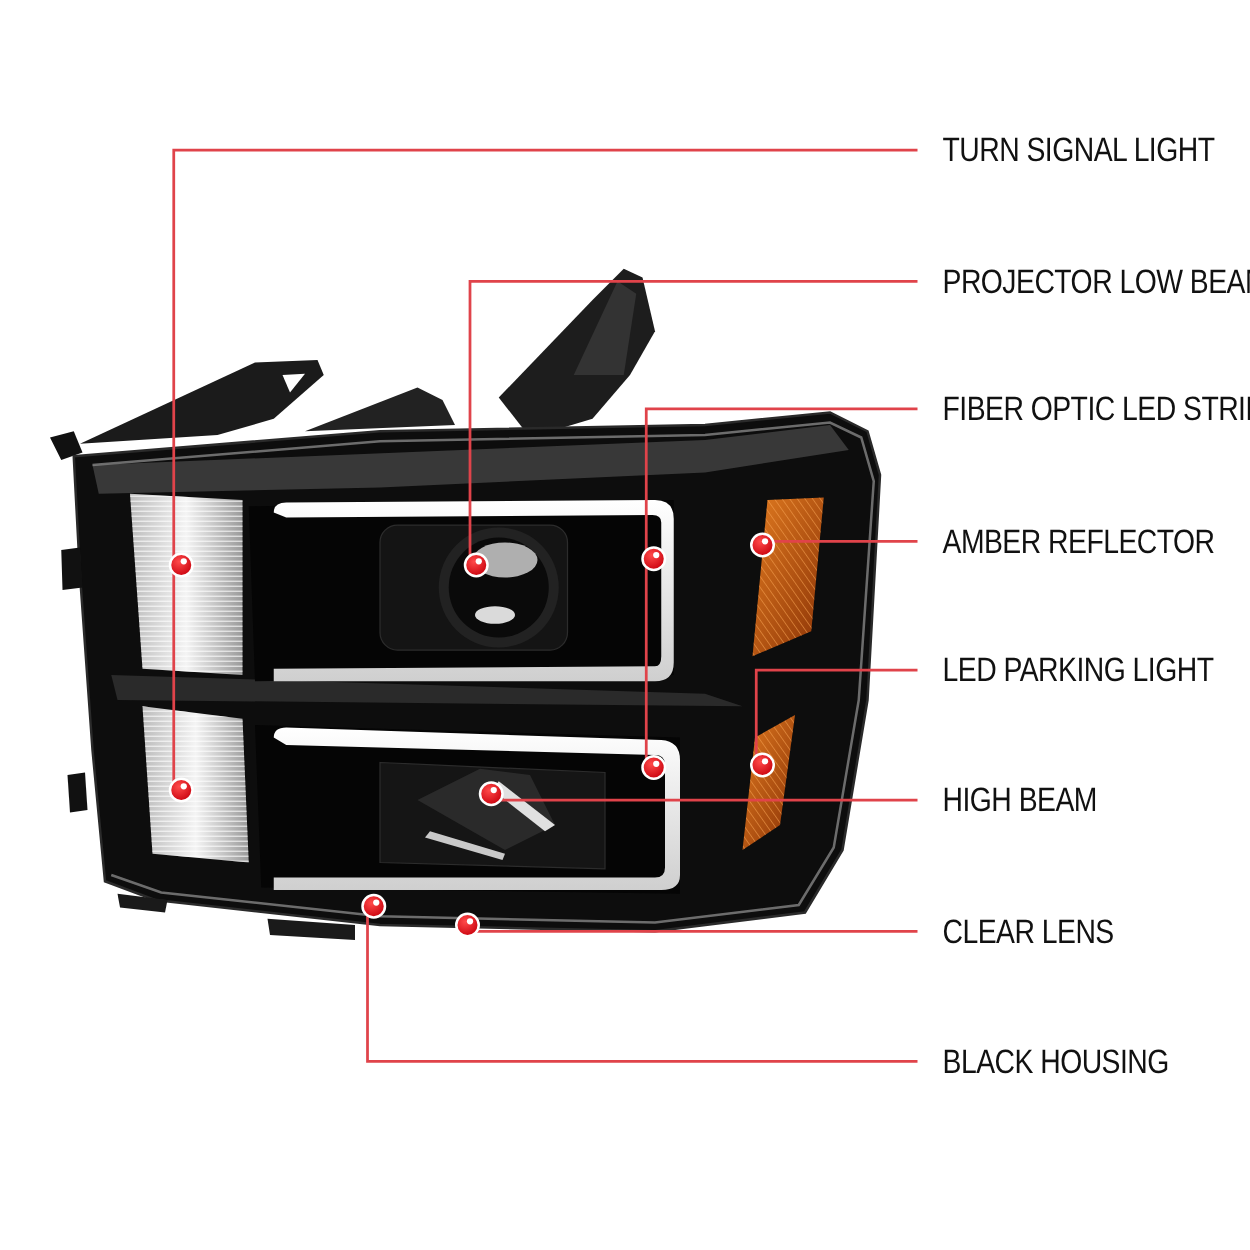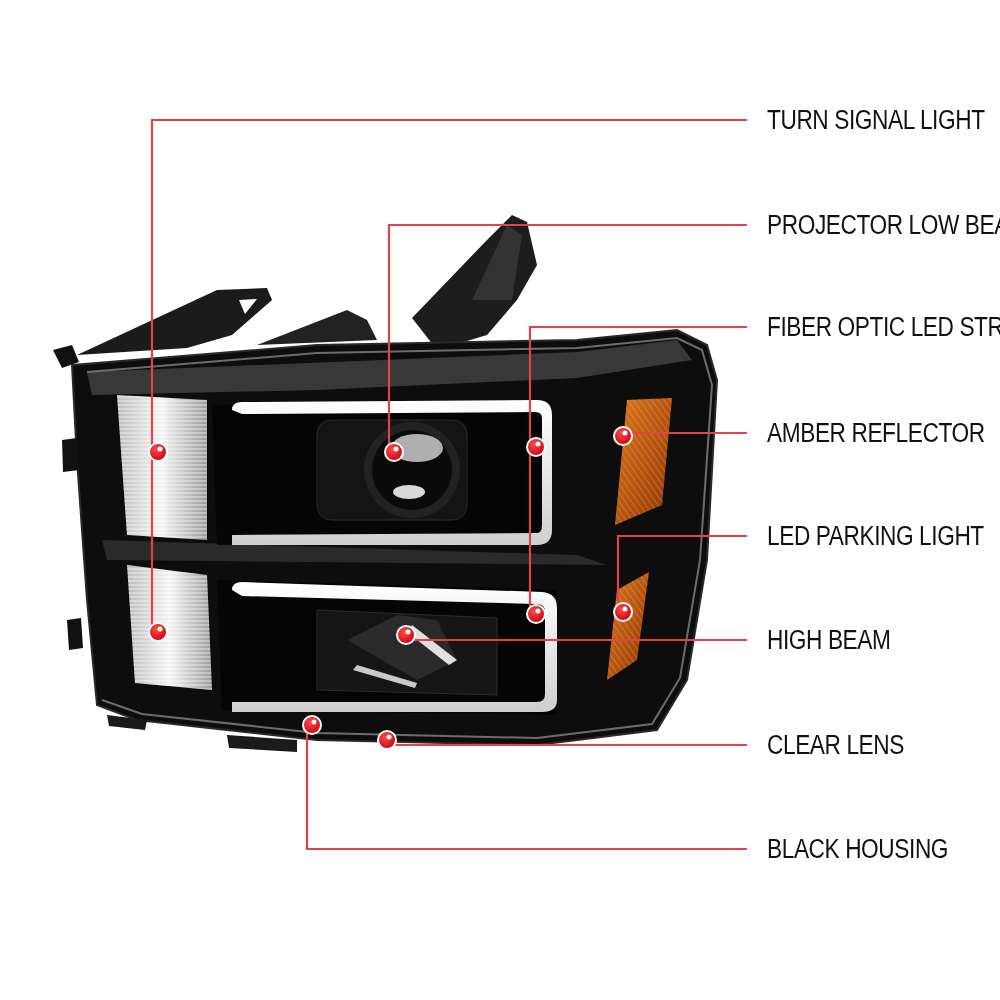--- a/index.html
+++ b/index.html
@@ -1,17 +1,17 @@
 <!DOCTYPE html>
 <html><head>
 <meta charset="utf-8">
 <style>
   html, body { margin:0; padding:0; background:#ffffff; }
   body { width:1000px; height:1000px; position:relative; overflow:hidden; font-family:"Liberation Sans", sans-serif; }
-  .stage { position:absolute; left:17px; top:0; width:798px; height:1000px;border-radius:12px; }
+  .stage { position:absolute; left:4px; top:0; width:798px; height:1000px;border-radius:12px; }
   .label {
     position:absolute; left:750px;
     font-family:"Liberation Sans", sans-serif;
     font-size:27px; font-weight:400; color:#111111;
     letter-spacing:-0.5px; transform:scaleX(0.84); transform-origin:left center;
     white-space:nowrap; line-height:30px; height:30px;
   }
   svg { position:absolute; left:0; top:0; }
 </style>
 </head>

